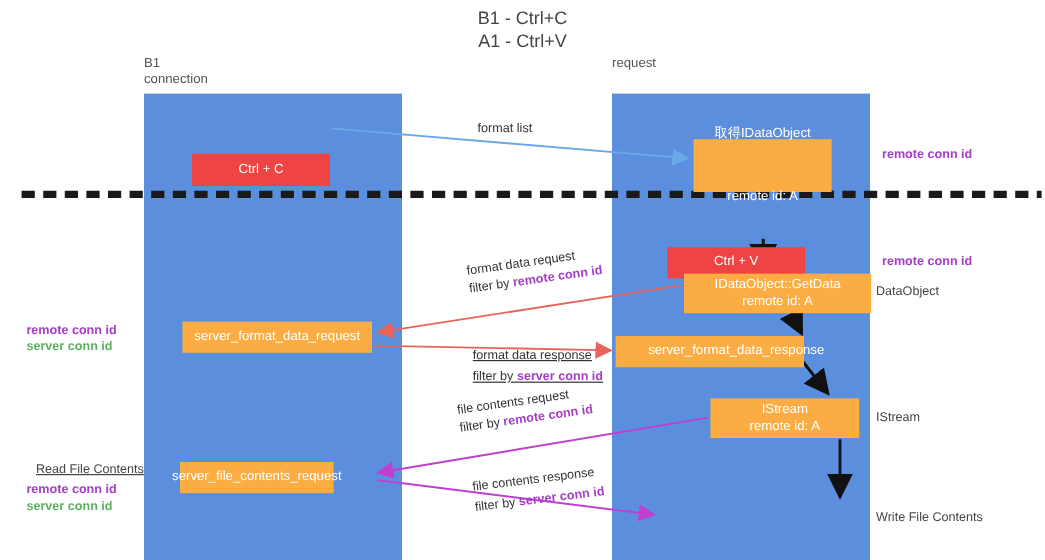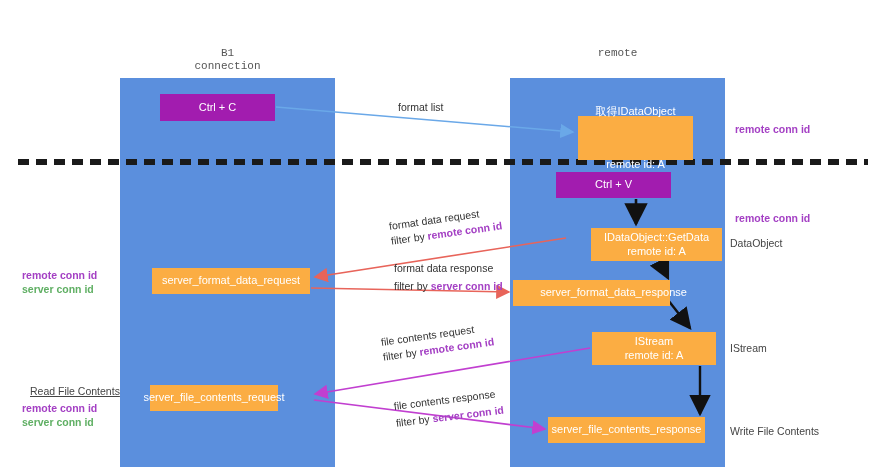--- a/index.html
+++ b/index.html
@@ -16,41 +16,41 @@
   .lane{position:absolute;background:#5b8fdd;}
   #lane-b1{left:120px;top:78px;width:215px;height:389px;}
   #lane-a1{left:510px;top:78px;width:215px;height:389px;}
 
   
   .title{
     position:absolute;left:0;top:6px;width:871px;
     text-align:center;color:#444;font-size:15px;line-height:19px;
   }
   .lane-head{
-    position:absolute;text-align:center;color:#555;
-    font-size:11px;line-height:13px;width:215px;font-family:Liberation Mono, monospace;
+    position:absolute;text-align:left;color:#555;
+    font-size:11px;line-height:13px;width:215px;
   }
   #head-b1{left:120px;top:47px;}
   #head-a1{left:510px;top:47px;}
 
   
   .node{
     position:absolute;box-sizing:border-box;
     display:flex;flex-direction:column;
     align-items:center;justify-content:center;
     color:#ffffff;font-size:11px;line-height:13.5px;
     text-align:center;padding:3px 4px;
   }
-  .green{background:#a21caf;}
+  .green{background:#ef4444;margin-top:34px;}
   .orange{background:#fbad43;}
 
   #n-ctrlc{left:160px;top:94px;width:115px;height:27px;}
   #n-getido{left:578px;top:116px;width:115px;height:44px;gap:39px;}
   #n-ctrlv{left:556px;top:172px;width:115px;height:26px;}
-  #n-getdata{left:591px;top:228px;width:131px;height:33px;}
+  #n-getdata{left:570px;top:228px;width:156px;height:33px;}
   #n-sfdreq{left:152px;top:268px;width:158px;height:26px;}
   #n-sfdres{left:513px;top:280px;width:157px;height:26px;padding-left:48px;}
   #n-istream{left:592px;top:332px;width:124px;height:33px;}
   #n-sfcreq{left:150px;top:385px;width:128px;height:26px;}
   #n-sfcres{left:548px;top:417px;width:157px;height:26px;}
 
   
   .side{position:absolute;font-size:10.5px;line-height:14px;}
   .purple{color:#a440c4;font-weight:bold;}
   .green-t{color:#5faf63;font-weight:bold;}
@@ -62,41 +62,45 @@
   #s-r5{left:730px;top:424px;text-align:right;}
   #s-l1{left:22px;top:268px;}
   #s-l2{left:30px;top:384px;text-decoration:underline;}
   #s-l3{left:22px;top:401px;}
 
   
   .alab{position:absolute;font-size:10.5px;line-height:15px;color:#333;white-space:nowrap;}
   .alab b{font-weight:bold;}
   #al-formatlist{left:398px;top:100px;}
   #al-fdreq{left:388px;top:219px;transform:rotate(-8deg);transform-origin:left top;}
-  #al-fdres{left:394px;top:261px;}
+  #al-fdres{left:394px;top:289px;text-decoration:underline;}
   #al-fcreq{left:380px;top:335px;transform:rotate(-8deg);transform-origin:left top;}
   #al-fcres{left:393px;top:399px;transform:rotate(-7deg);transform-origin:left top;}
 
   svg.overlay{position:absolute;left:0;top:0;width:871px;height:467px;pointer-events:none;}
 </style>
 </head>
 <body>
 
 <div id="stage">
 
   <div class="lane" id="lane-b1"></div>
   <div class="lane" id="lane-a1"></div>
 
+  <div class="title">
+    <div>B1 - Ctrl+C</div>
+    <div>A1 - Ctrl+V</div>
+  </div>
 
   <div class="lane-head" id="head-b1">
     <div>B1</div>
     <div>connection</div>
   </div>
   <div class="lane-head" id="head-a1">
-    <div>remote</div>
+    <div>request</div>
   </div>
 
   <svg class="overlay">
     <defs>
       <marker id="ah-blue" markerWidth="9" markerHeight="9" refX="8" refY="4.5" orient="auto">
         <path d="M0,0 L9,4.5 L0,9 z" fill="#6aa8e8"></path>
       </marker>
       <marker id="ah-red" markerWidth="9" markerHeight="9" refX="8" refY="4.5" orient="auto">
         <path d="M0,0 L9,4.5 L0,9 z" fill="#e8645a"></path>
       </marker>
@@ -157,23 +161,20 @@
 
   <div class="node orange" id="n-istream">
     <span>IStream</span>
     <span>remote id: A</span>
   </div>
 
   <div class="node orange" id="n-sfcreq">
     <span>server_file_contents_request</span>
   </div>
 
-  <div class="node orange" id="n-sfcres">
-    <span>server_file_contents_response</span>
-  </div>
 
   <div class="alab" id="al-formatlist">
     <span>format list</span>
   </div>
 
   <div class="alab" id="al-fdreq">
     <div>format data request</div>
     <div>
       <span>filter by </span><b class="purple">remote conn id</b>
     </div>

